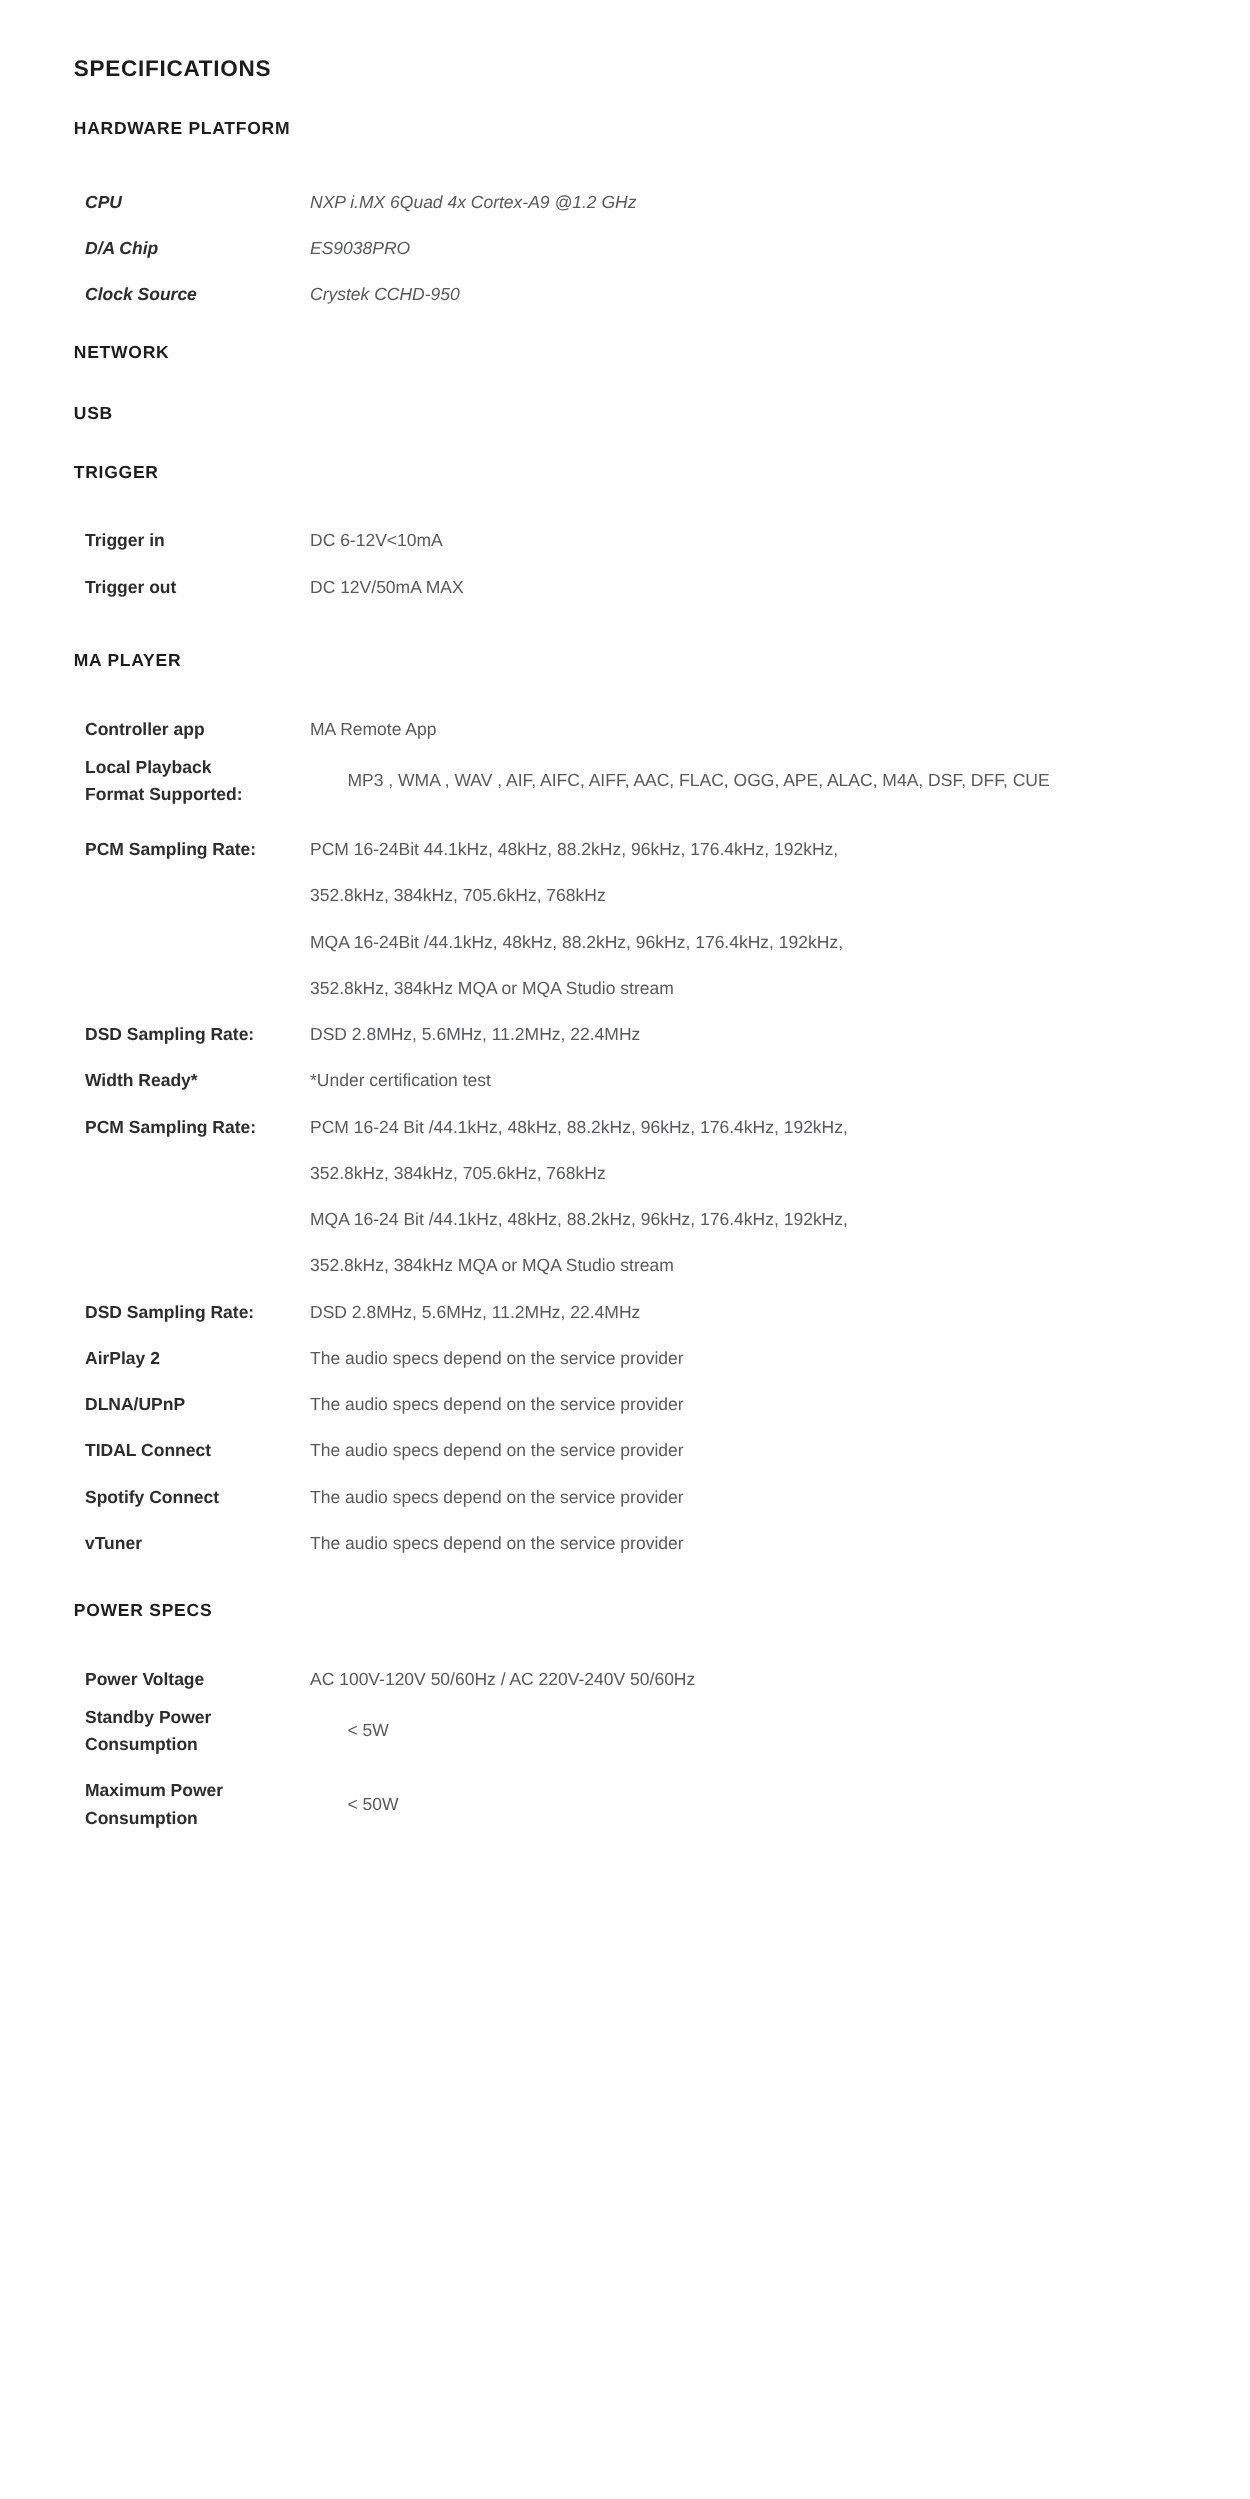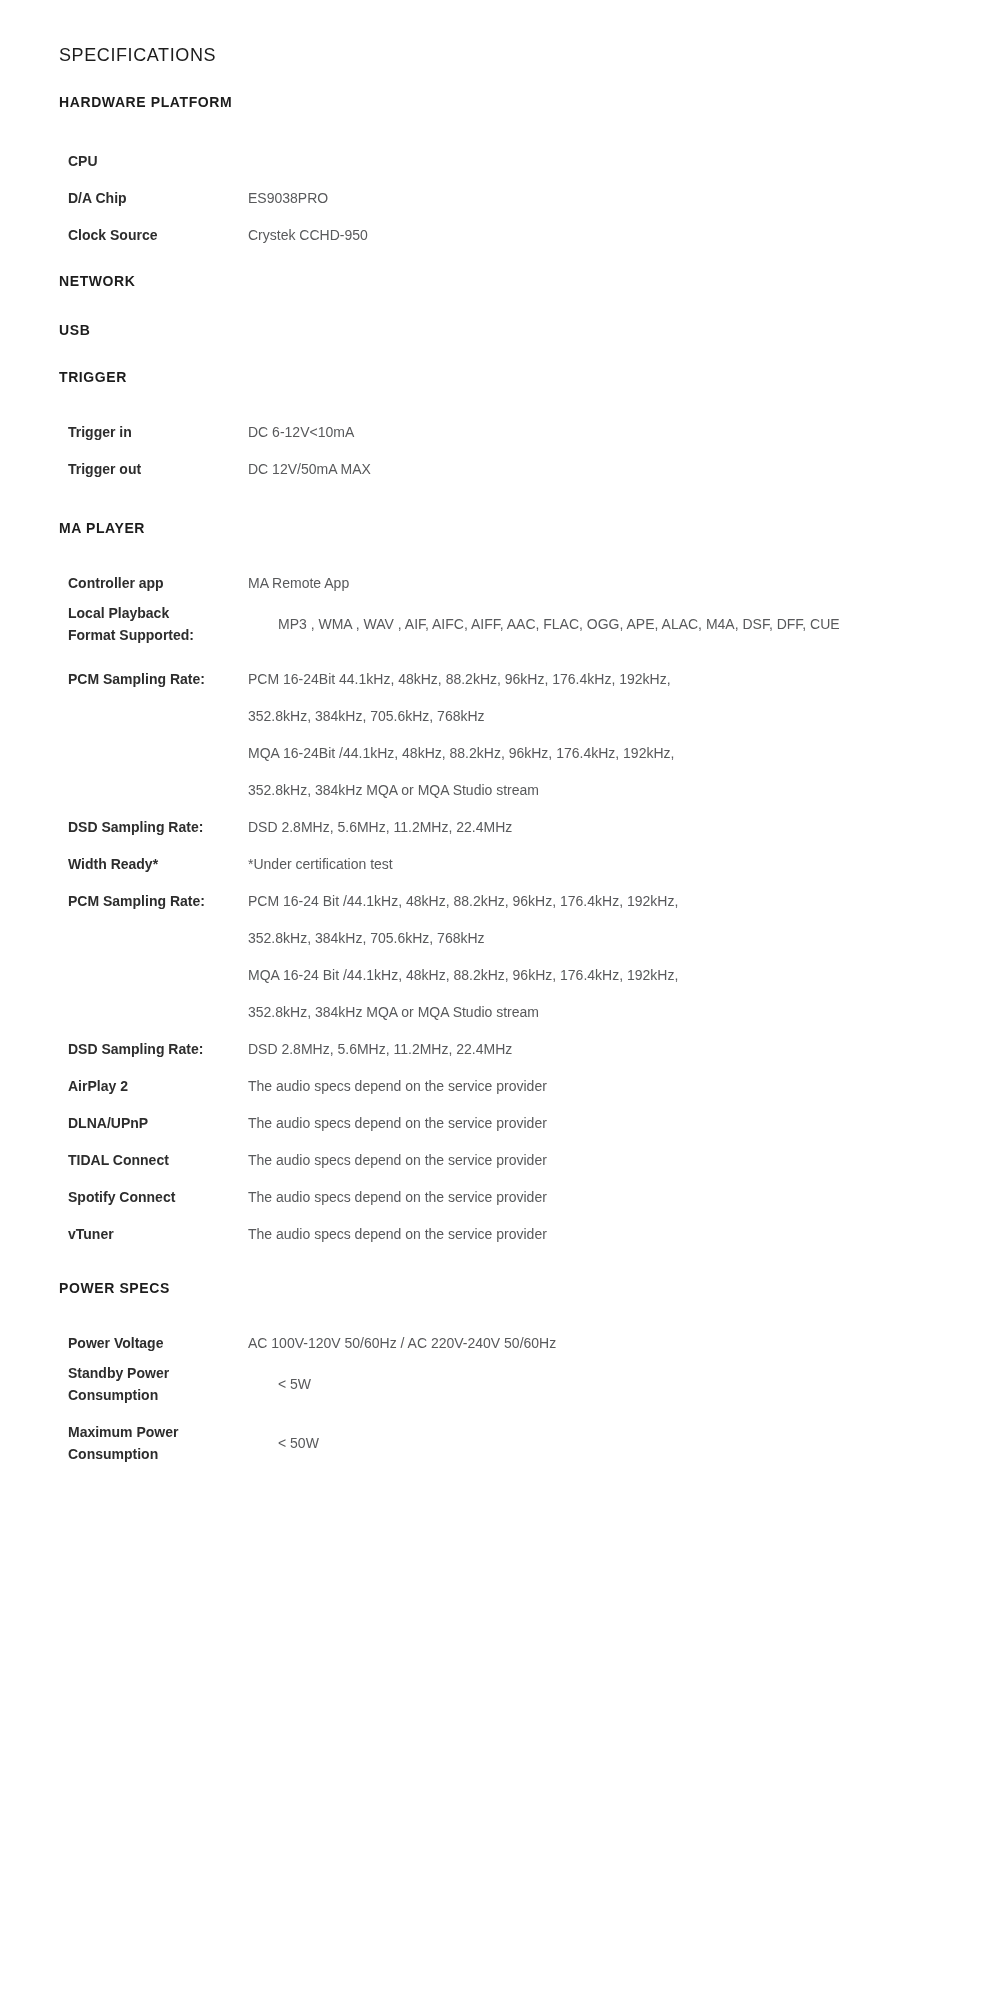--- a/index.html
+++ b/index.html
@@ -13,21 +13,21 @@
     box-sizing: border-box;
     width: 1000px;
     min-height: 1999px;
     padding: 42px 40px 10px 59px;
     font-family: "Liberation Sans", sans-serif;
     background: #ffffff;
   }
   .page-title {
     margin: 0 0 24px 0;
     font-size: 18px;
-    font-weight: normal;
+    font-weight: bold;
     letter-spacing: 0.6px;
     line-height: 26px;
     color: var(--heading);
   }
   .section { margin-top: 27px; }
   .section.s0 { margin-top: 17px; }
   .section.s1 { margin-top: 17px; }
   .section.s2 { margin-top: 29px; }
   .section.s3 { }
   .section.s4 { margin-top: 30px; }
@@ -35,21 +35,21 @@
   .section.s6 { margin-top: 28px; }
   .section-heading {
     margin: 0;
     font-size: 14px;
     font-weight: bold;
     letter-spacing: 0.6px;
     line-height: 20px;
     color: var(--heading);
   }
   .rows { margin-top: 27px; padding-left: 9px; }
-  .section.s0 .rows { margin-top: 31px; }
+  .section.s0 .rows { margin-top: 31px; font-style: italic; }
   .row {
     display: flex;
     align-items: flex-start;
     line-height: 37px;
     font-size: 14px;
   }
   .row .label {
     width: 180px;
     flex: none;
     font-weight: bold;
@@ -75,20 +75,21 @@
 <body>
 
 <div class="page">
   <h1 class="page-title">SPECIFICATIONS</h1>
   <div>
       <section class="section s0">
         <h3 class="section-heading">HARDWARE PLATFORM</h3>
         <div class="rows">
           <div class="row">
             <div class="label">CPU</div>
+            <div class="value">NXP i.MX 6Quad 4x Cortex-A9 @1.2 GHz</div>
           </div>
           <div class="row">
             <div class="label">D/A Chip</div>
             <div class="value">ES9038PRO</div>
           </div>
           <div class="row">
             <div class="label">Clock Source</div>
             <div class="value">Crystek CCHD-950</div>
           </div>
         </div>

